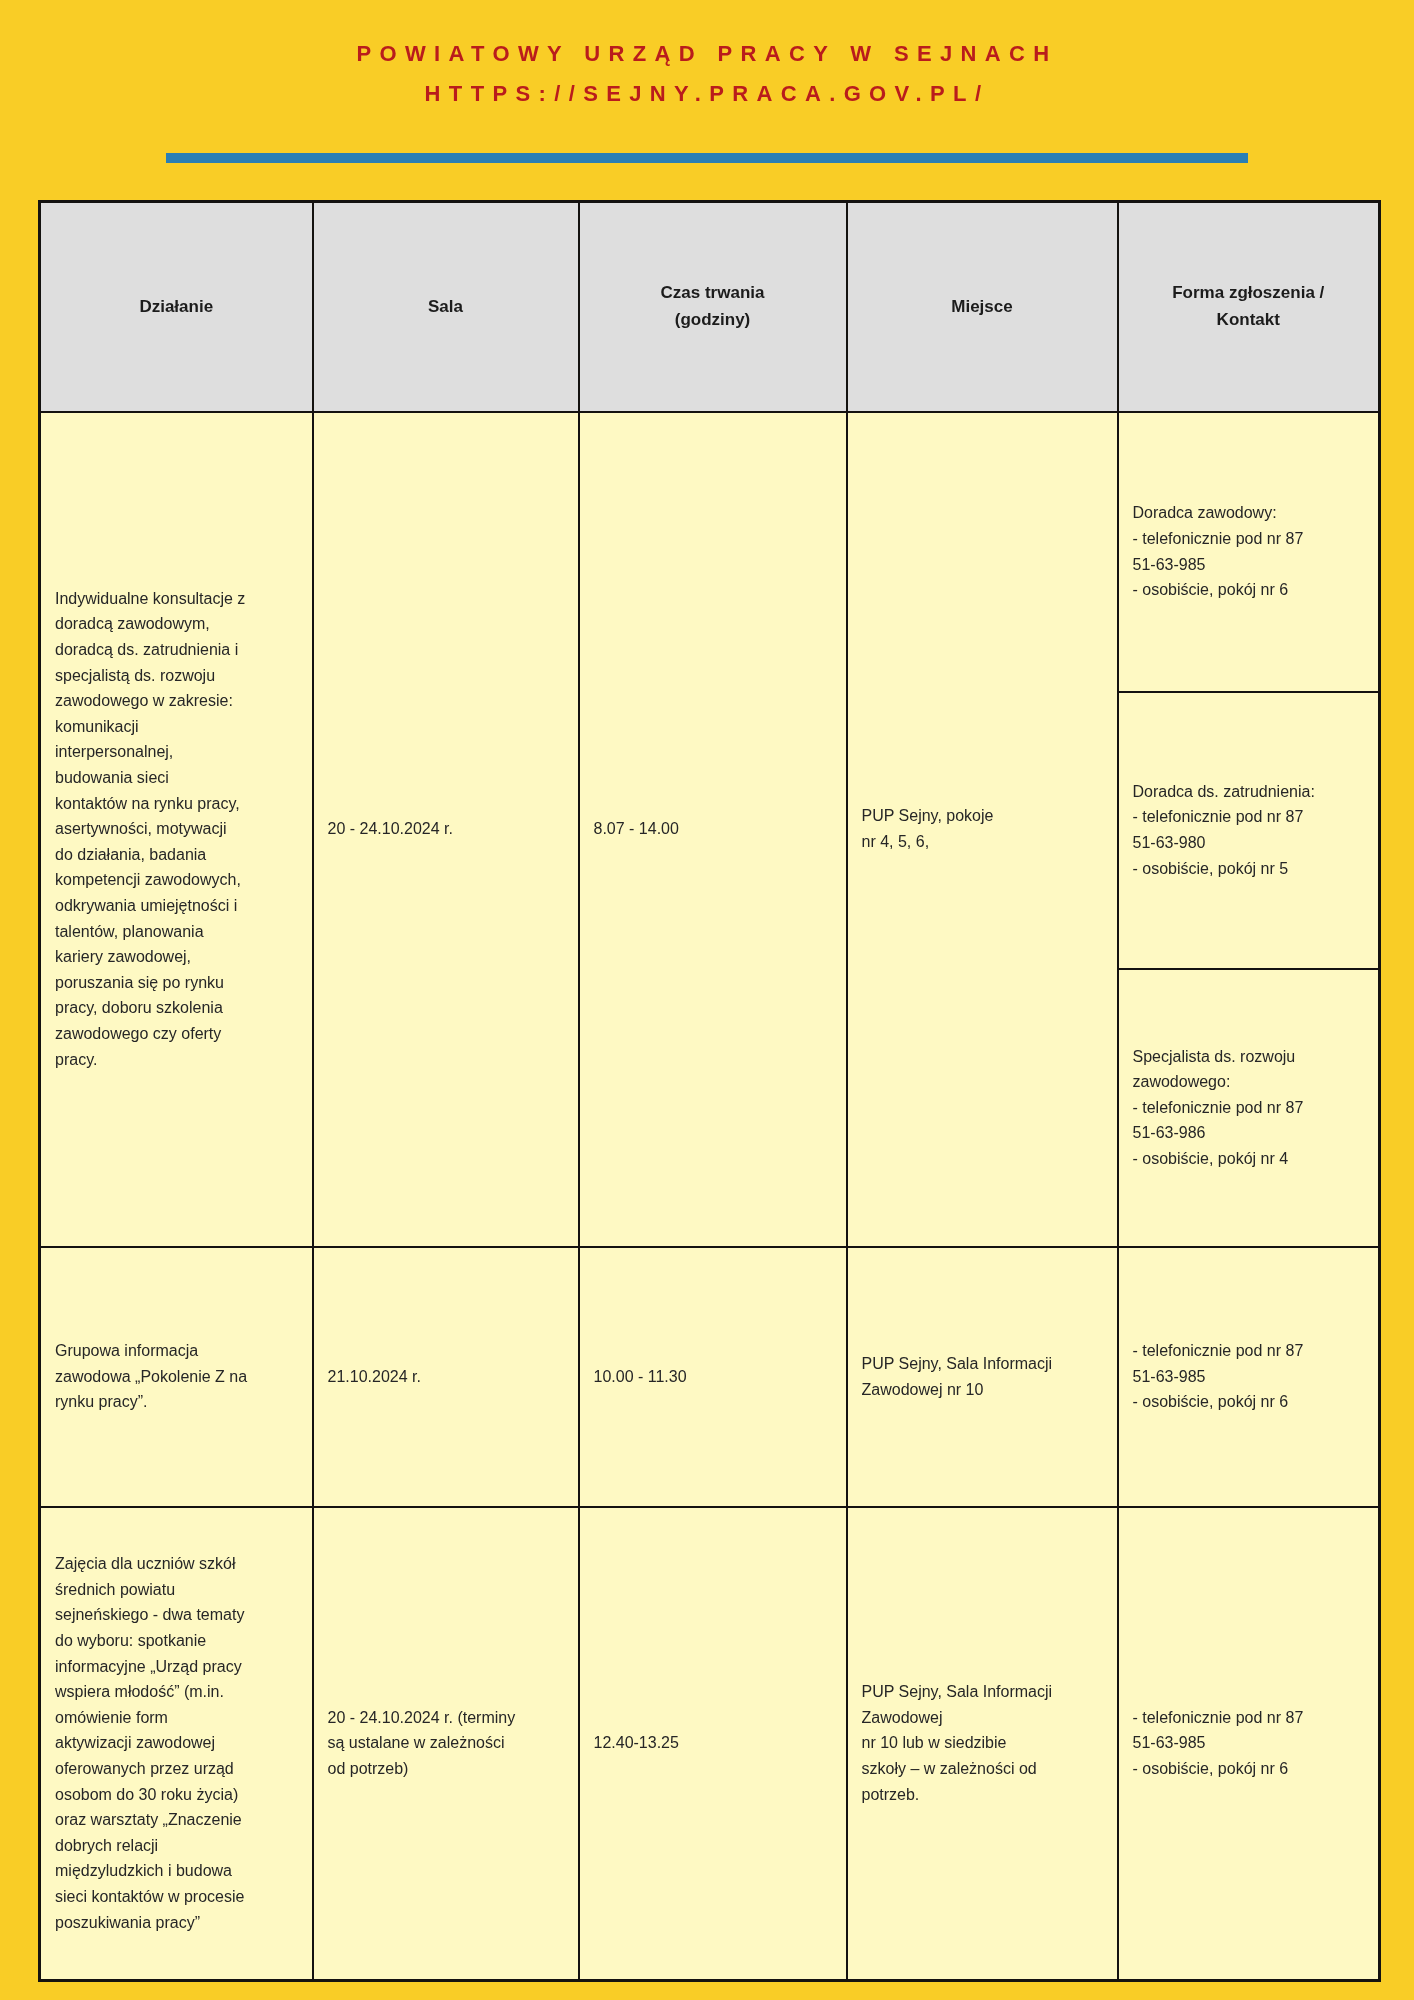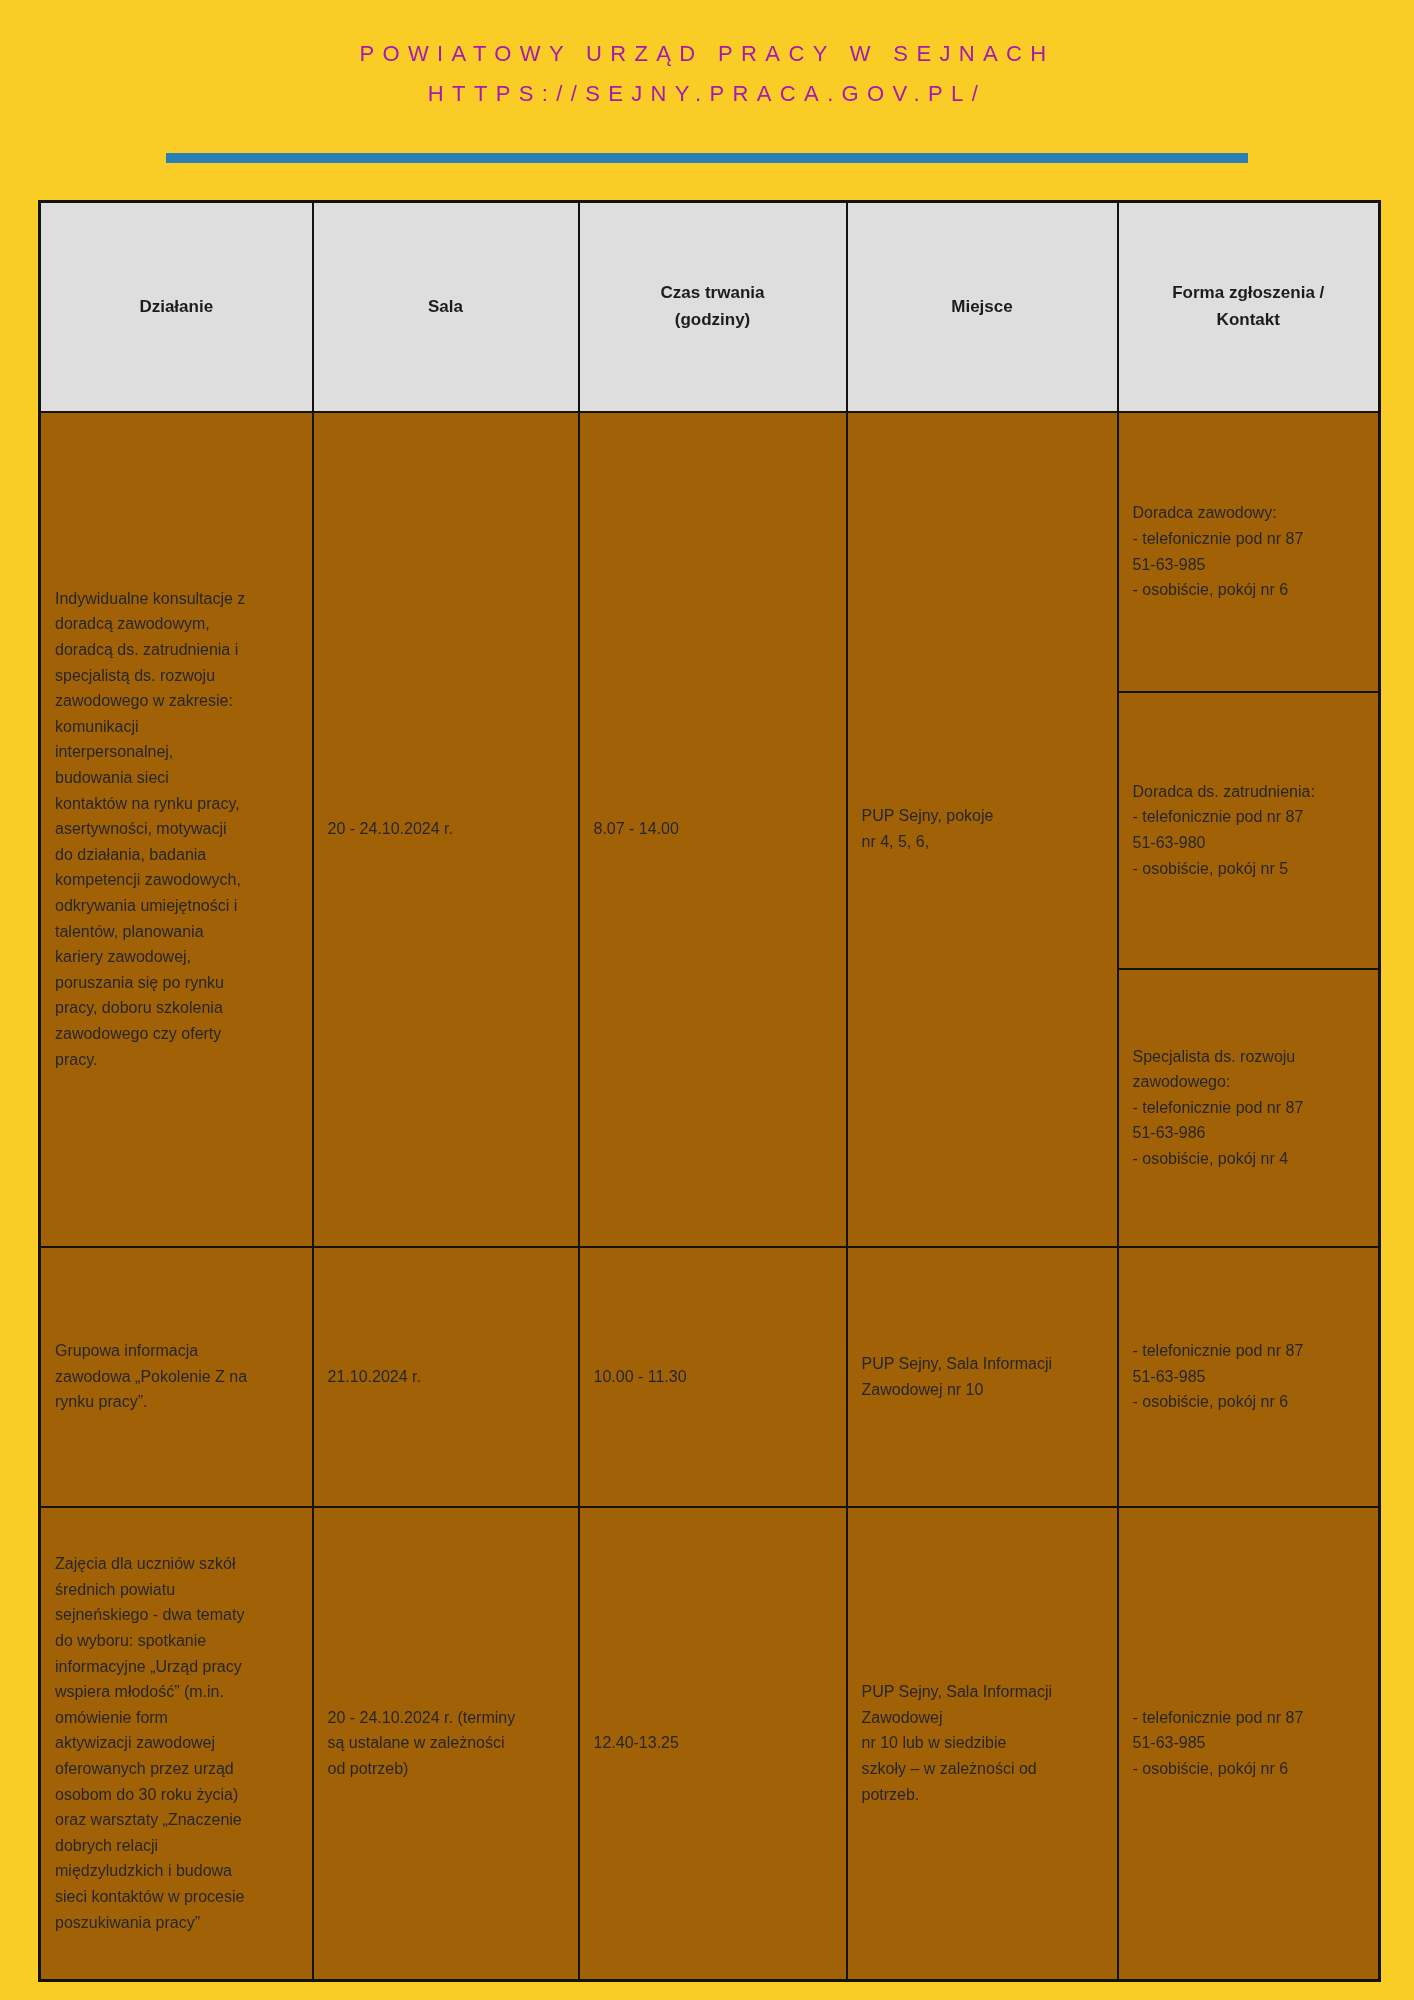--- a/index.html
+++ b/index.html
@@ -7,38 +7,38 @@
   body {
     width: 1414px;
     height: 2000px;
     background: #F9CD26;
     font-family: "Liberation Sans", sans-serif;
     overflow: hidden;
   }
   .banner { padding-top: 34px; text-align: center; }
   .banner-line {
     font-size: 22px;
-    font-weight: normal;
+    font-weight: bold;
     line-height: 40px;
     letter-spacing: 0.38em;
-    color: #a21caf;
+    color: #b91c1c;
     white-space: nowrap;
   }
   .accent-bar {
     width: 1082px;
     height: 10px;
     margin: 39px auto 0 auto;
     background: #2A7FB5;
   }
   table.schedule {
     border-collapse: collapse;
     table-layout: fixed;
     width: 1340px;
     margin: 37px 14px 0 38px;
-    background: #a16207;
+    background: #fef9c3;
     border: 3px solid #141210;
   }
   table.schedule th, table.schedule td {
     border: 2px solid #141210;
     white-space: pre-line;
     vertical-align: middle;
   }
   thead th {
     background: #DEDEDE;
     height: 210px;

